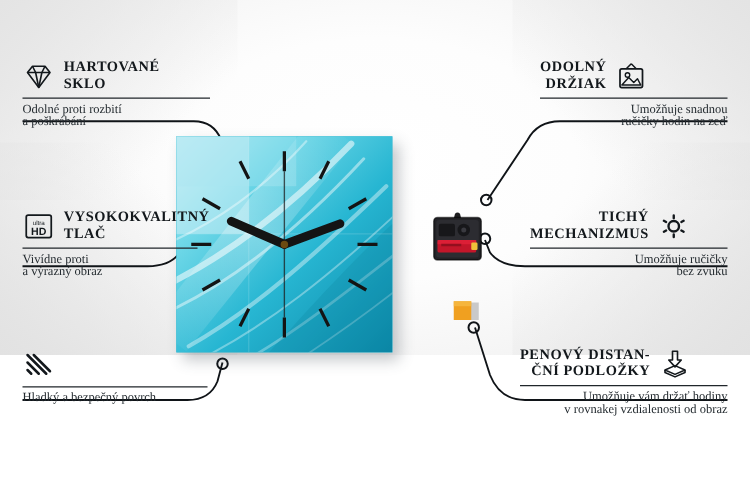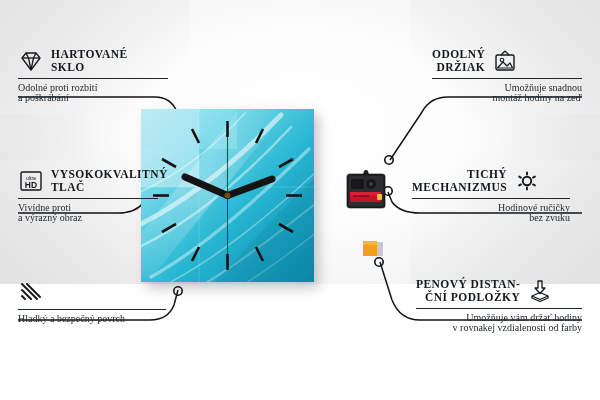--- a/index.html
+++ b/index.html
@@ -49,21 +49,21 @@
 
   .ico{width:26px;height:24px;flex:0 0 26px;display:block;}
   .ico svg{display:block;width:26px;height:24px;}
 
   
   #f-glass{left:18px;top:48px;width:150px;}
   #f-print{left:18px;top:168px;width:140px;}
   #f-edges{left:18px;top:280px;width:148px;}
   
   #f-holder{left:432px;top:48px;width:150px;}
-  #f-mech{left:412px;top:168px;width:158px;}
+  #f-mech{left:424px;top:168px;width:158px;}
   #f-foam{left:416px;top:278px;width:166px;}
 
   
   #clock{
     position:absolute;left:141px;top:109px;width:173px;height:173px;
     box-shadow:5px 6px 11px rgba(60,70,80,.30);
     background:#29b6cf;
     overflow:hidden;
   }
   #clockface{position:absolute;inset:0;}
@@ -273,42 +273,42 @@
           <path d="M13,2 L9,6 M13,2 L17,6" fill="none" stroke="#13181c" stroke-width="1.2"></path>
           <rect x="4" y="6" width="18" height="15" rx="1.4" fill="none" stroke="#13181c" stroke-width="1.4"></rect>
           <circle cx="10" cy="11" r="1.8" fill="none" stroke="#13181c" stroke-width="1.1"></circle>
           <path d="M5.5,19 L11,13 L15,17 L18,14 L20.6,19 Z" fill="none" stroke="#13181c" stroke-width="1.2" stroke-linejoin="round"></path>
         </svg>
       </span>
     </div>
     <div class="rule"></div>
     <div class="desc">
       <div>Umožňuje snadnou</div>
-      <div>montáž hodiny na zeď</div>
+      <div>ručičky hodin na zeď</div>
     </div>
   </div>
 
   <div class="feat right" id="f-mech">
     <div class="head">
       <div class="titles">
         <div>TICHÝ</div>
         <div>MECHANIZMUS</div>
       </div>
       <span class="ico">
         <svg viewBox="0 0 26 24">
             <g fill="none" stroke="#13181c" stroke-width="1.9" stroke-linecap="round">
           <circle cx="13" cy="12" r="4.2"></circle>
           <path d="M13,3.4 v2.1 M13,18.5 v2.1 M5.1,7.6 l1.8,1 M19.1,15.4 l1.8,1 M5.1,16.4 l1.8,-1 M19.1,8.6 l1.8,-1"></path>
         </g>
           </svg>
       </span>
     </div>
     <div class="rule"></div>
     <div class="desc">
-      <div>Hodinové ručičky</div>
+      <div>Umožňuje ručičky</div>
       <div>bez zvuku</div>
     </div>
   </div>
 
   <div class="feat right" id="f-foam">
     <div class="head">
       <div class="titles">
         <div>PENOVÝ DISTAN-</div>
         <div>ČNÍ PODLOŽKY</div>
       </div>
@@ -318,17 +318,17 @@
           <path d="M11,2 h4 v7 h3 l-5,5.5 L8,9 h3 z"></path>
           <path d="M5,17 L13,13.5 L21,17 L13,20.5 Z"></path>
           <path d="M5,17 v2 L13,22.5 L21,19 v-2"></path>
         </g>
           </svg>
       </span>
     </div>
     <div class="rule"></div>
     <div class="desc">
       <div>Umožňuje vám držať hodiny</div>
-      <div>v rovnakej vzdialenosti od farby</div>
+      <div>v rovnakej vzdialenosti od obraz</div>
     </div>
   </div>
 
 </div>
 
 </body></html>

